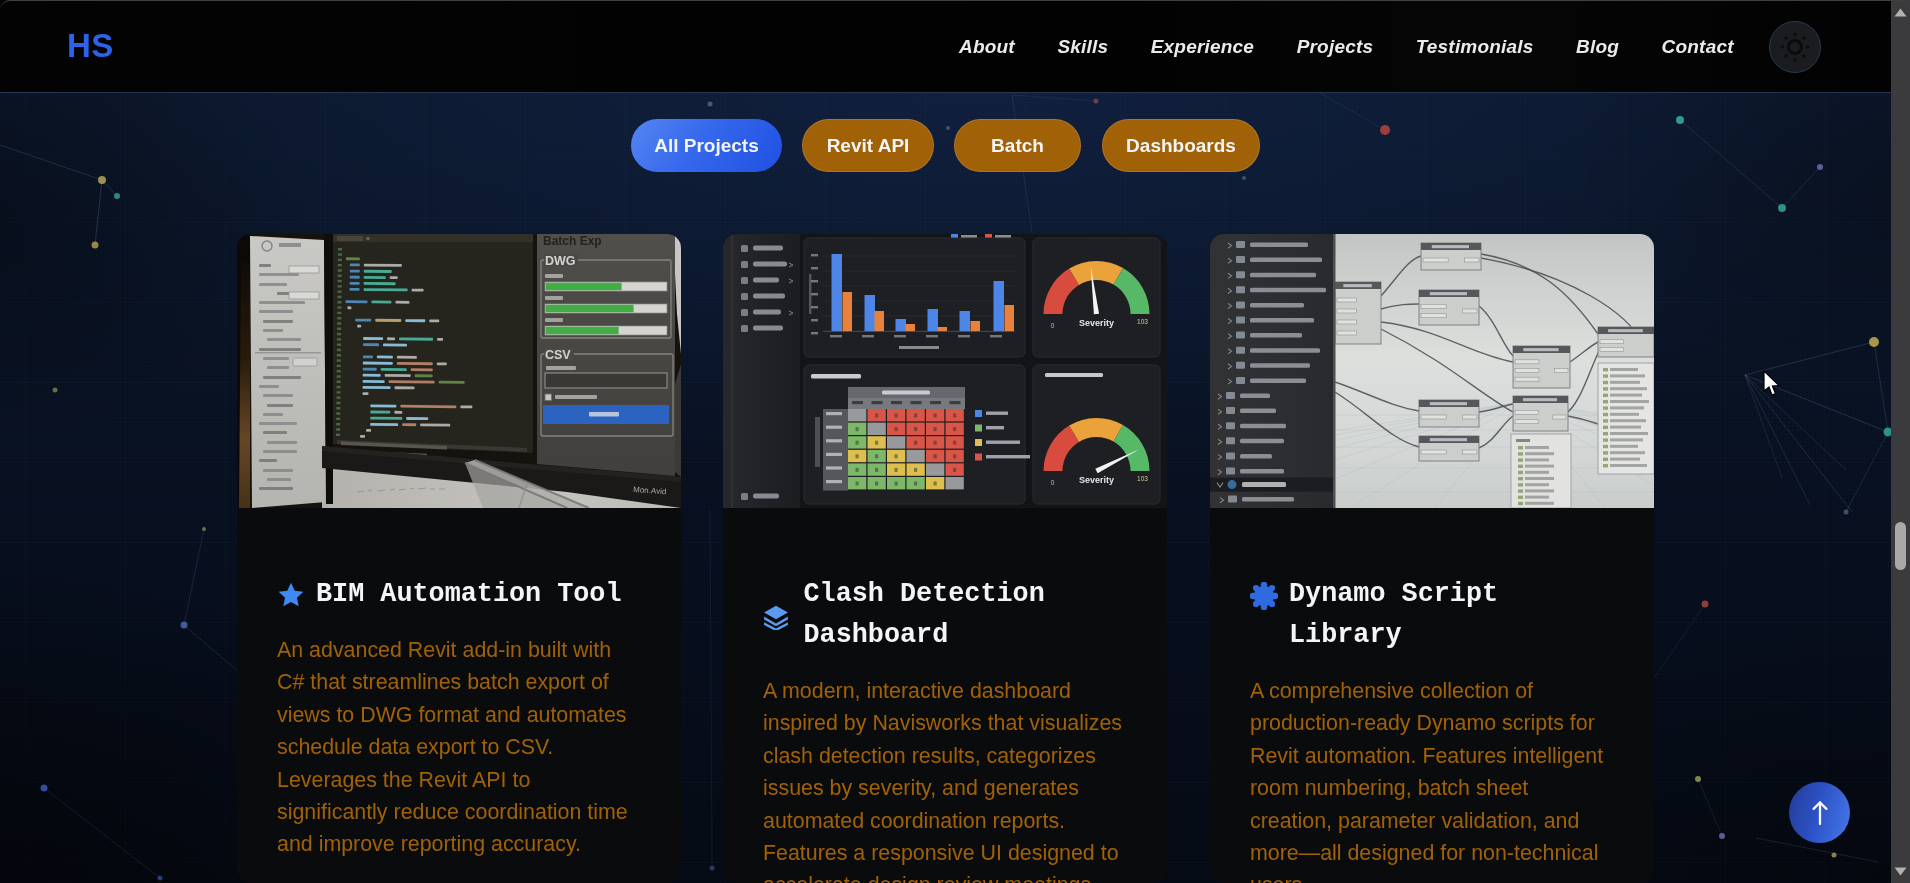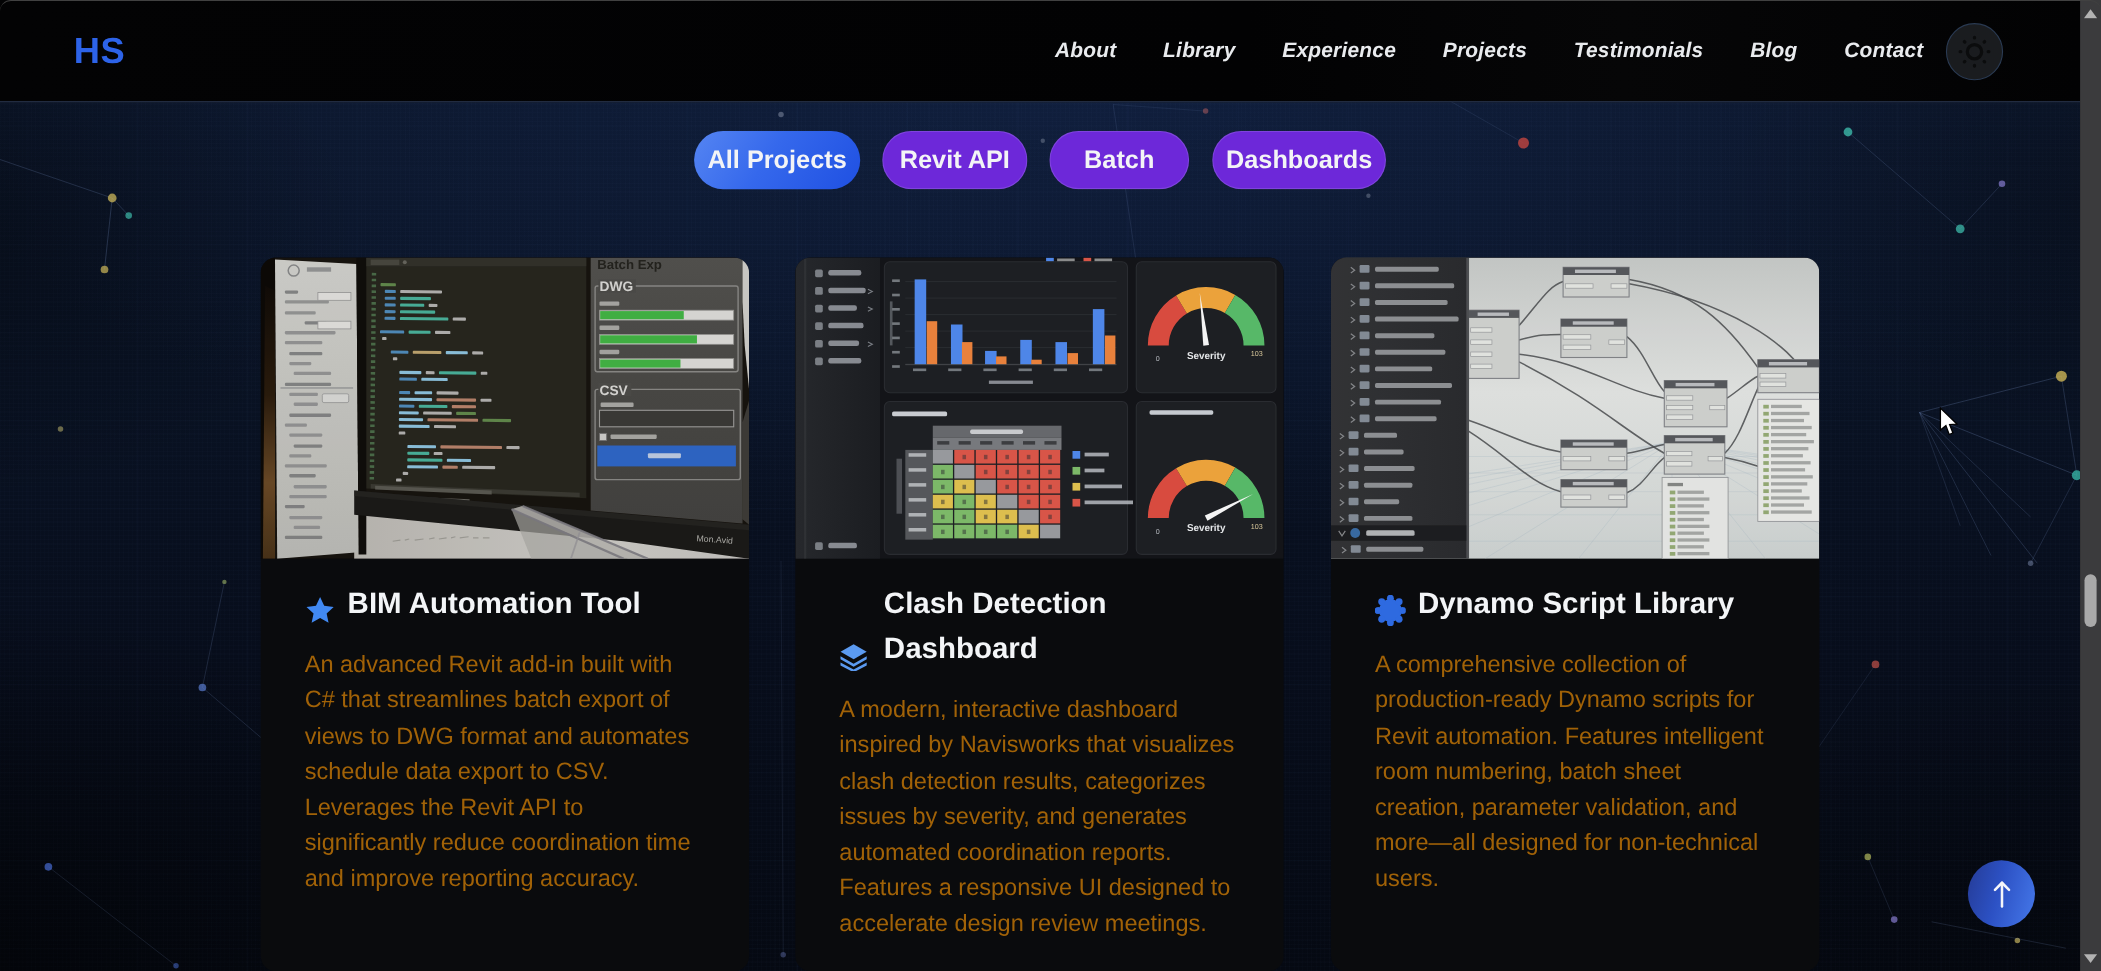--- a/index.html
+++ b/index.html
@@ -44,34 +44,34 @@
   #logo { position:absolute; left:67px; top:27px; font-size:33px; font-weight:700; color:#2d63e8; letter-spacing:0.5px; }
   #navlinks { position:absolute; left:959px; top:0; height:93px; display:flex; align-items:center; gap:42.5px; }
   #navlinks span { font-size:19px; font-weight:600; color:#e9ebee; white-space:nowrap; letter-spacing:0.2px;font-style:italic; }
   #themebtn {
     position:absolute; left:1769px; top:21px; width:52px; height:52px; border-radius:50%;
     background:#1a1c1f; border:1px solid #2a3a52;
   }
 
   
   .pill { position:absolute; top:119px; height:53px; border-radius:27px; display:flex; align-items:center; justify-content:center;
-          font-size:23px; font-weight:700; color:#f3f4f6; }
-  .pill.dark { background:#6d28d9; border:1px solid rgba(255,255,255,0.13); }
+          font-size:19px; font-weight:700; color:#f3f4f6; }
+  .pill.dark { background:#a16207; border:1px solid rgba(255,255,255,0.13); }
   #pill1 { left:631px; width:151px; background:linear-gradient(125deg, #5585f2 0%, #3568ec 45%, #1f50e2 100%); }
   #pill2 { left:802px; width:132px; }
   #pill3 { left:954px; width:127px; }
   #pill4 { left:1102px; width:158px; }
 
   
   .card { position:absolute; top:234px; width:444px; height:649px; border-radius:14px; background:#0a0b0d; overflow:hidden; }
   #card1 { left:237px; }
   #card2 { left:723px; }
   #card3 { left:1210px; }
   .cimg { width:444px; height:274px; display:block; filter:blur(0.5px); }
-  .ctitle { display:flex; align-items:flex-end; padding:20px 40px 0 40px; }
+  .ctitle { display:flex; align-items:flex-start; padding:66px 40px 0 40px;font-family:Liberation Mono, monospace; }
   .cicon { width:28px; height:28px; margin-right:11px; flex:none; margin-top:7px; }
   .ctitle h3 { font-size:26.8px; line-height:41px; font-weight:700; color:#f3f5f7; letter-spacing:0px; }
   .cbody { padding:19px 30px 0 40px; font-size:21.4px; line-height:32.4px; color:#a16207; letter-spacing:0px; }
 
   
   #scrolltop { position:absolute; left:1789px; top:782px; width:61px; height:61px; border-radius:50%;
     background:linear-gradient(105deg, #263f9e 8%, #2c51c4 45%, #4070e2 88%);
     display:flex; align-items:center; justify-content:center; }
 
   
@@ -138,21 +138,21 @@
       <circle cx="712" cy="868" r="2.5" fill="#6a78b8" opacity="0.42"></circle>
       <circle cx="260" cy="690" r="2" fill="#6a78b8" opacity="0.42"></circle>
       <circle cx="1834" cy="855" r="2.5" fill="#b8a85a" opacity="0.75"></circle>
       <line x1="1756" y1="838" x2="1878" y2="862" stroke="#7a94c8" stroke-width="0.9" opacity="0.18"></line>
     </svg>
 
   <div id="nav">
     <div id="logo">HS</div>
     <div id="navlinks">
       <span>About</span>
-        <span>Library</span>
+        <span>Skills</span>
         <span>Experience</span>
         <span>Projects</span>
         <span>Testimonials</span>
         <span>Blog</span>
         <span>Contact</span>
     </div>
     <div id="themebtn">
       <svg width="50" height="50" viewBox="0 0 50 50" style="margin:0">
         <g fill="none" stroke="#0b0c0d" stroke-width="3" stroke-linecap="round">
           <circle cx="25" cy="25" r="6.5"></circle>

